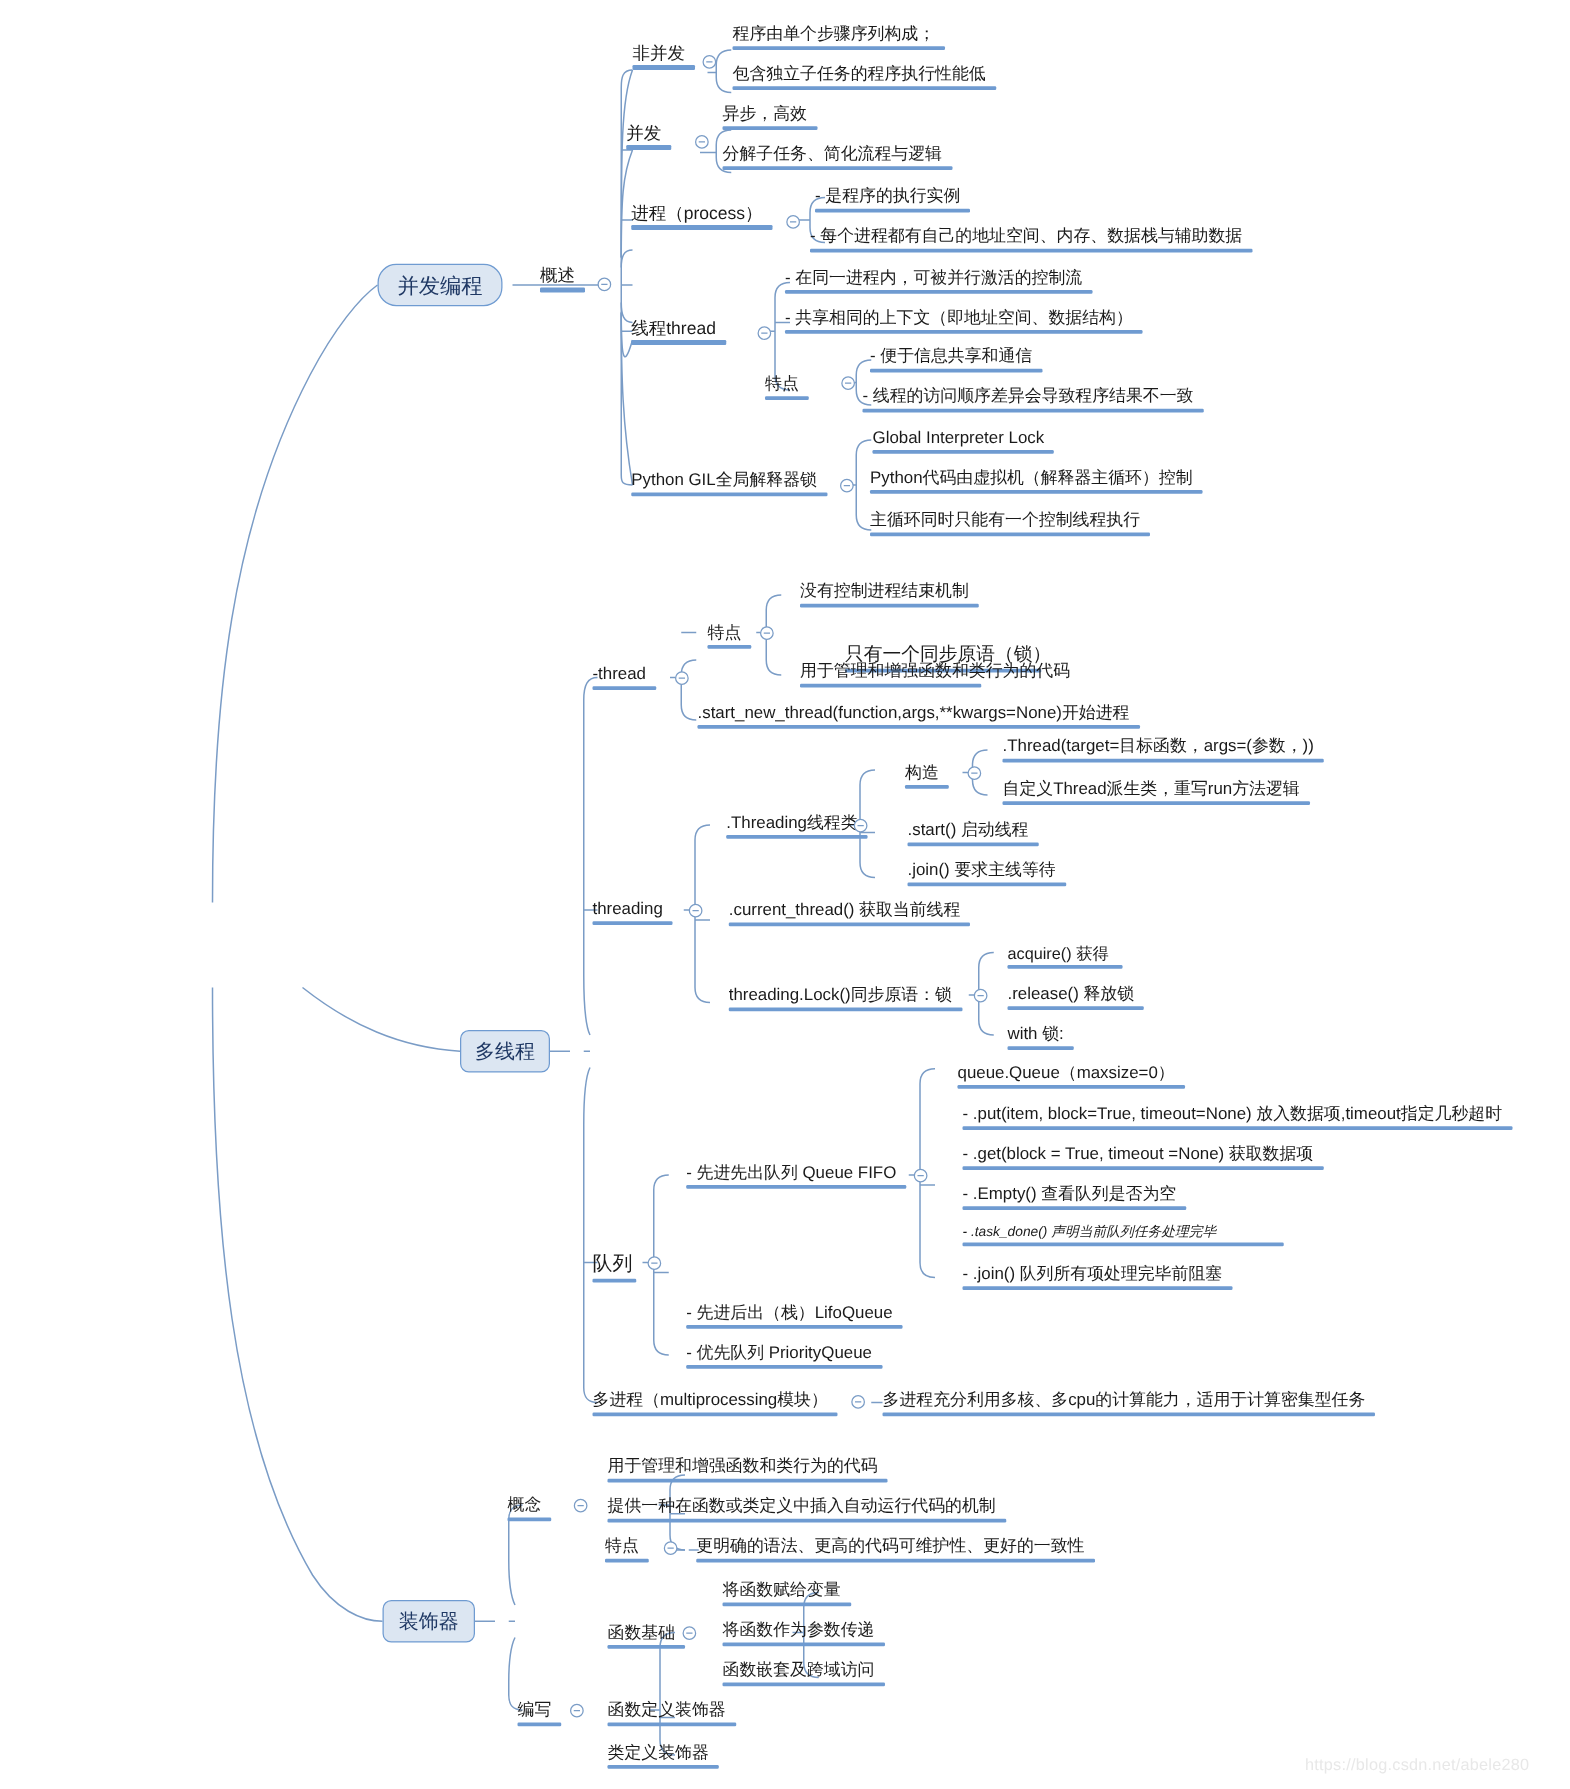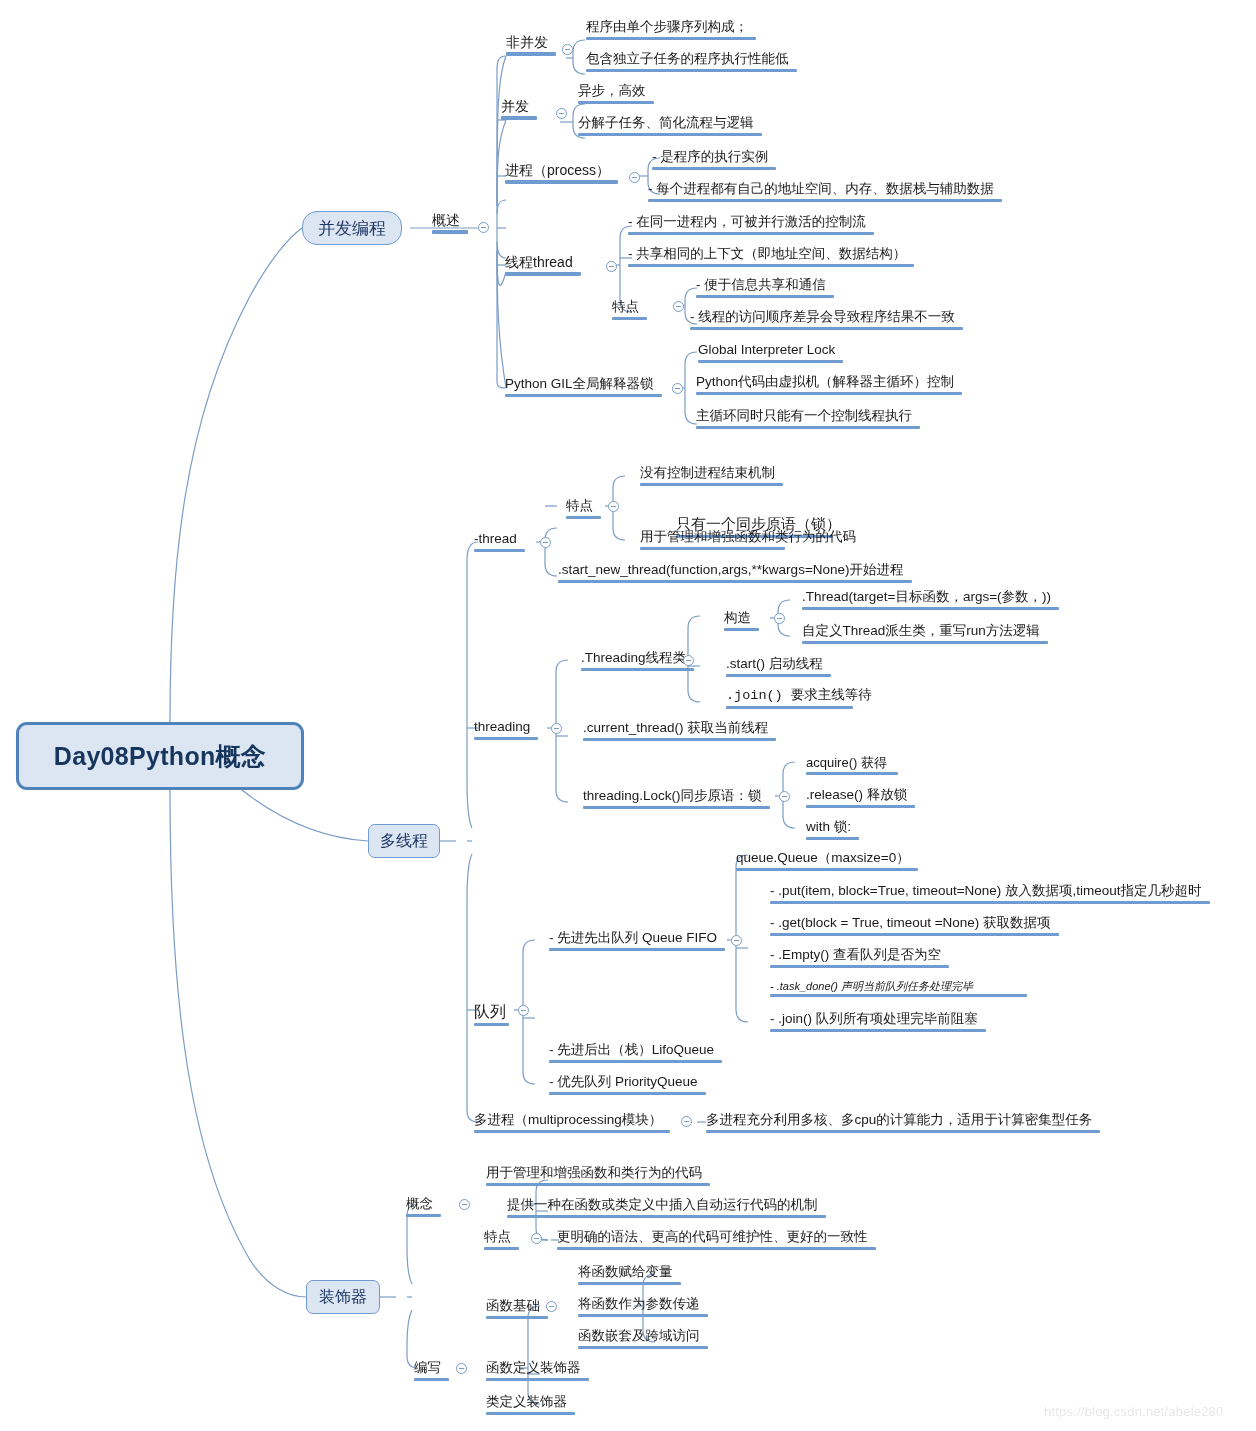--- a/index.html
+++ b/index.html
@@ -174,23 +174,20 @@
 
       <path d="M540,1306 C531,1306 528,1311 528,1318 L528,1392 C528,1399 531,1404 540,1404"></path>
       <path d="M528,1368 L519,1368"></path>
       <path d="M528,1374 L540,1374"></path>
 
       <path d="M655,1274 C646,1274 643,1279 643,1286 L643,1330 C643,1337 646,1342 655,1342"></path>
       <path d="M643,1306 L634,1306"></path>
     </g>
   </svg>
 
-  <div class="root-node" style="left:16px;top:722px;width:288px;height:68px;font-size:25px;">
-    <span>Day08Python概念</span>
-  </div>
 
   <div class="pill-node" style="left:302px;top:211px;width:100px;height:34px;font-size:17px;border-radius:15px;">
     <span>并发编程</span>
   </div>
   <div class="pill-node" style="left:368px;top:824px;width:72px;height:34px;font-size:16px;">
     <span>多线程</span>
   </div>
   <div class="pill-node" style="left:306px;top:1280px;width:74px;height:34px;font-size:16px;">
     <span>装饰器</span>
   </div>
@@ -304,21 +301,21 @@
   <div class="toggle" style="left:774px;top:613px;"></div>
   <div class="tnode" style="left: 802px; top: 590px; font-size: 13.5px; position: absolute;">
     <span class="txt">.Thread(target=目标函数，args=(参数，))</span>
   <div style="position: absolute; left: 0px; top: 100%; height: 3.2px; background: rgb(111, 155, 209); width: 257.062px; border-radius: 1px;"></div></div>
   <div class="tnode" style="left: 802px; top: 624px; font-size: 13.5px; position: absolute;">
     <span class="txt">自定义Thread派生类，重写run方法逻辑</span>
   <div style="position: absolute; left: 0px; top: 100%; height: 3.2px; background: rgb(111, 155, 209); width: 245.797px; border-radius: 1px;"></div></div>
   <div class="tnode" style="left: 726px; top: 657px; font-size: 13.5px; position: absolute;">
     <span class="txt">.start() 启动线程</span>
   <div style="position: absolute; left: 0px; top: 100%; height: 3.2px; background: rgb(111, 155, 209); width: 104.75px; border-radius: 1px;"></div></div>
-  <div class="tnode" style="left: 726px; top: 689px; font-size: 13.5px; position: absolute; font-family: Liberation Mono, monospace;">
+  <div class="tnode" style="left: 726px; top: 689px; font-size: 13.5px; position: absolute;">
     <span class="txt">.join() 要求主线等待</span>
   <div style="position: absolute; left: 0px; top: 100%; height: 3.2px; background: rgb(111, 155, 209); width: 126.516px; border-radius: 1px;"></div></div>
   <div class="tnode" style="left: 583px; top: 721px; font-size: 13.5px; position: absolute;">
     <span class="txt">.current_thread() 获取当前线程</span>
   <div style="position: absolute; left: 0px; top: 100%; height: 3.2px; background: rgb(111, 155, 209); width: 193.297px; border-radius: 1px;"></div></div>
 
   <div class="tnode" style="left: 583px; top: 789px; font-size: 13.5px; position: absolute;">
     <span class="txt">threading.Lock()同步原语：锁</span>
   <div style="position: absolute; left: 0px; top: 100%; height: 3.2px; background: rgb(111, 155, 209); width: 186.562px; border-radius: 1px;"></div></div>
   <div class="toggle" style="left:779px;top:791px;"></div>
@@ -334,21 +331,21 @@
 
   <div class="tnode" style="left: 474px; top: 1003px; font-size: 16px; position: absolute;">
     <span class="txt">队列</span>
   <div style="position: absolute; left: 0px; top: 100%; height: 3.2px; background: rgb(111, 155, 209); width: 35px; border-radius: 1px;"></div></div>
   <div class="toggle" style="left:518px;top:1005px;"></div>
 
   <div class="tnode" style="left: 549px; top: 931px; font-size: 13.5px; position: absolute;">
     <span class="txt">- 先进先出队列 Queue  FIFO</span>
   <div style="position: absolute; left: 0px; top: 100%; height: 3.2px; background: rgb(111, 155, 209); width: 176.031px; border-radius: 1px;"></div></div>
   <div class="toggle" style="left:731px;top:935px;"></div>
-  <div class="tnode" style="left: 736px; top: 851px; font-size: 13.5px; position: absolute;">
+  <div class="tnode" style="left: 766px; top: 851px; font-size: 13.5px; position: absolute;">
     <span class="txt">queue.Queue（maxsize=0）</span>
   <div style="position: absolute; left: 0px; top: 100%; height: 3.2px; background: rgb(111, 155, 209); width: 181.734px; border-radius: 1px;"></div></div>
   <div class="tnode" style="left: 770px; top: 884px; font-size: 13.5px; position: absolute;">
     <span class="txt">- .put(item, block=True, timeout=None)  放入数据项,timeout指定几秒超时</span>
   <div style="position: absolute; left: 0px; top: 100%; height: 3.2px; background: rgb(111, 155, 209); width: 439.625px; border-radius: 1px;"></div></div>
   <div class="tnode" style="left: 770px; top: 916px; font-size: 13.5px; position: absolute;">
     <span class="txt">-  .get(block = True, timeout =None) 获取数据项</span>
   <div style="position: absolute; left: 0px; top: 100%; height: 3.2px; background: rgb(111, 155, 209); width: 288.609px; border-radius: 1px;"></div></div>
   <div class="tnode" style="left: 770px; top: 948px; font-size: 13.5px; position: absolute;">
     <span class="txt">- .Empty()  查看队列是否为空</span>
@@ -374,21 +371,21 @@
     <span class="txt">多进程充分利用多核、多cpu的计算能力，适用于计算密集型任务</span>
   <div style="position: absolute; left: 0px; top: 100%; height: 3.2px; background: rgb(111, 155, 209); width: 394.281px; border-radius: 1px;"></div></div>
 
   <div class="tnode" style="left: 406px; top: 1197px; font-size: 13.5px; position: absolute;">
     <span class="txt">概念</span>
   <div style="position: absolute; left: 0px; top: 100%; height: 3.2px; background: rgb(111, 155, 209); width: 35px; border-radius: 1px;"></div></div>
   <div class="toggle" style="left:459px;top:1199px;"></div>
   <div class="tnode" style="left: 486px; top: 1166px; font-size: 13.5px; position: absolute;">
     <span class="txt">用于管理和增强函数和类行为的代码</span>
   <div style="position: absolute; left: 0px; top: 100%; height: 3.2px; background: rgb(111, 155, 209); width: 224px; border-radius: 1px;"></div></div>
-  <div class="tnode" style="left: 486px; top: 1198px; font-size: 13.5px; position: absolute; margin-left: 21px;">
+  <div class="tnode" style="left: 486px; top: 1198px; font-size: 13.5px; position: absolute;">
     <span class="txt">提供一种在函数或类定义中插入自动运行代码的机制</span>
   <div style="position: absolute; left: 0px; top: 100%; height: 3.2px; background: rgb(111, 155, 209); width: 318.5px; border-radius: 1px;"></div></div>
   <div class="tnode" style="left: 484px; top: 1230px; font-size: 13.5px; position: absolute;">
     <span class="txt">特点</span>
   <div style="position: absolute; left: 0px; top: 100%; height: 3.2px; background: rgb(111, 155, 209); width: 35px; border-radius: 1px;"></div></div>
   <div class="toggle" style="left:531px;top:1233px;"></div>
   <div class="tnode" style="left: 557px; top: 1230px; font-size: 13.5px; position: absolute;">
     <span class="txt">更明确的语法、更高的代码可维护性、更好的一致性</span>
   <div style="position: absolute; left: 0px; top: 100%; height: 3.2px; background: rgb(111, 155, 209); width: 318.5px; border-radius: 1px;"></div></div>
 

